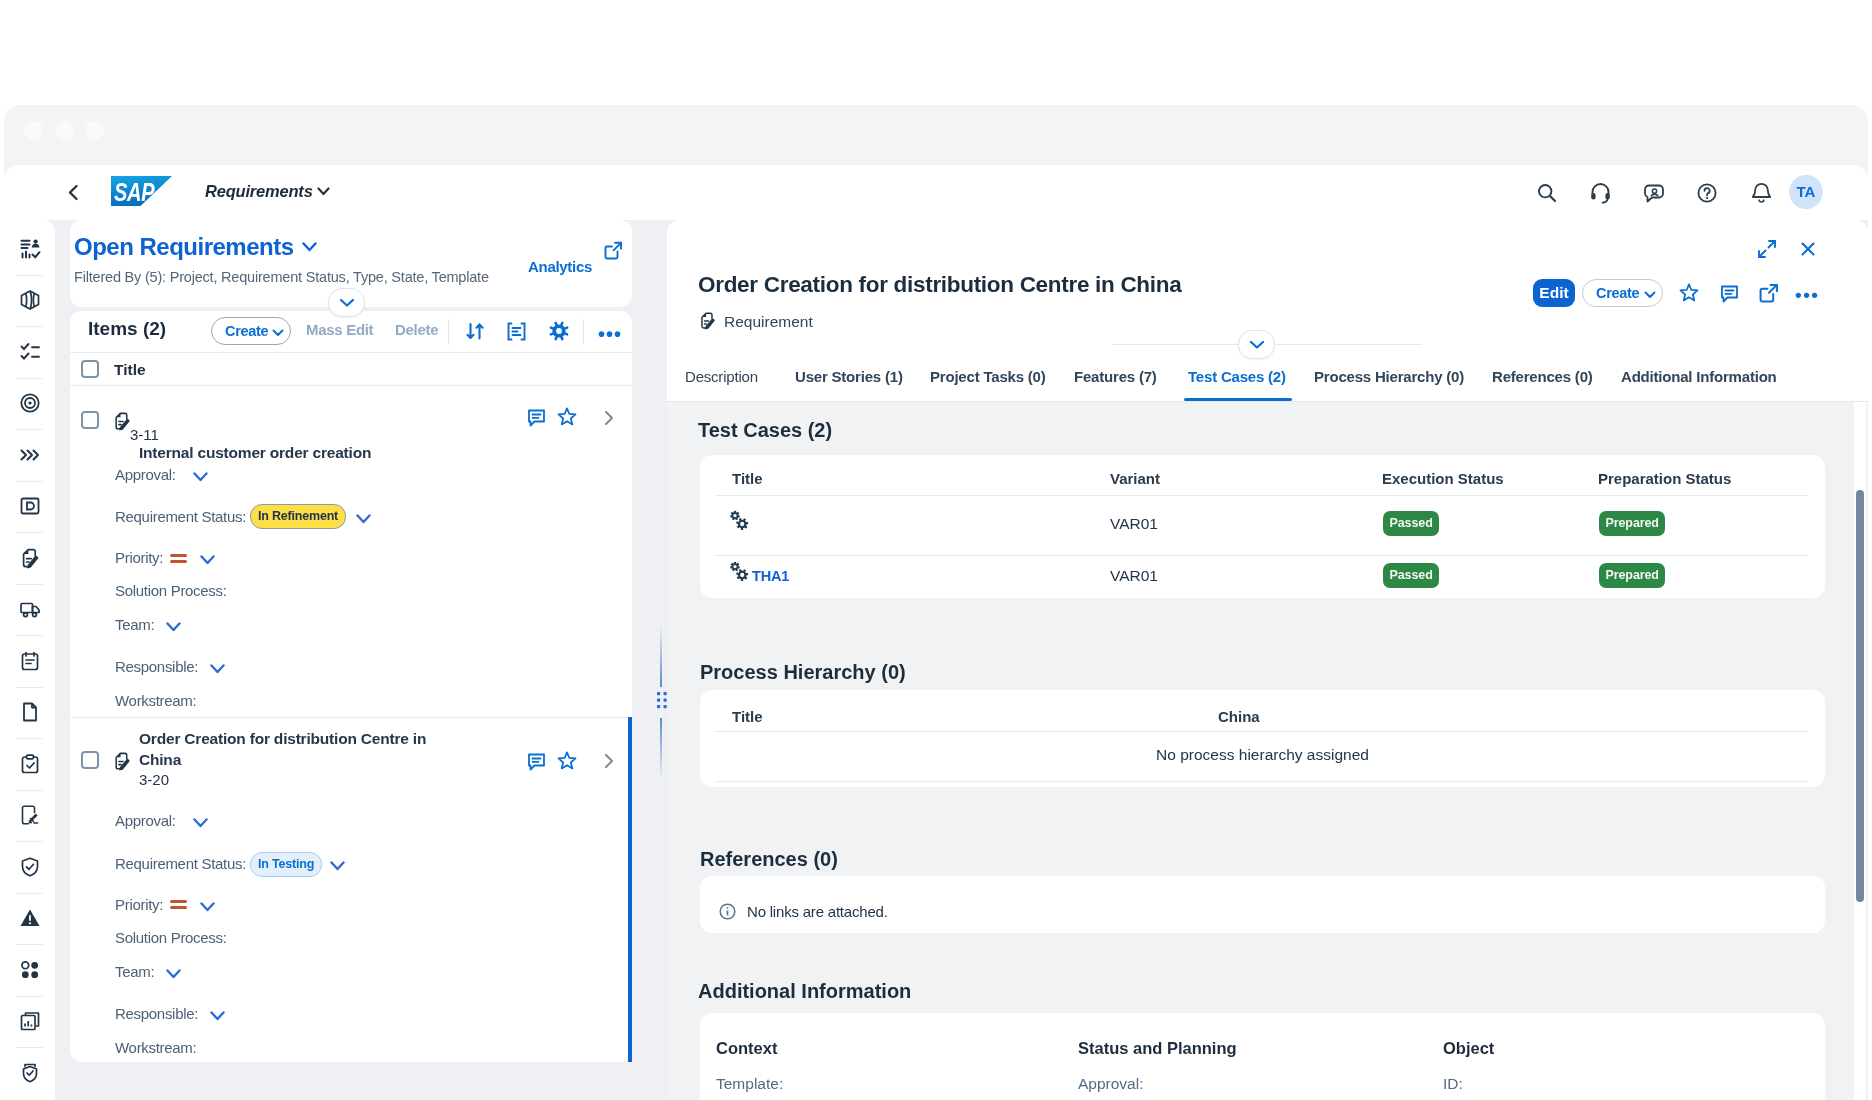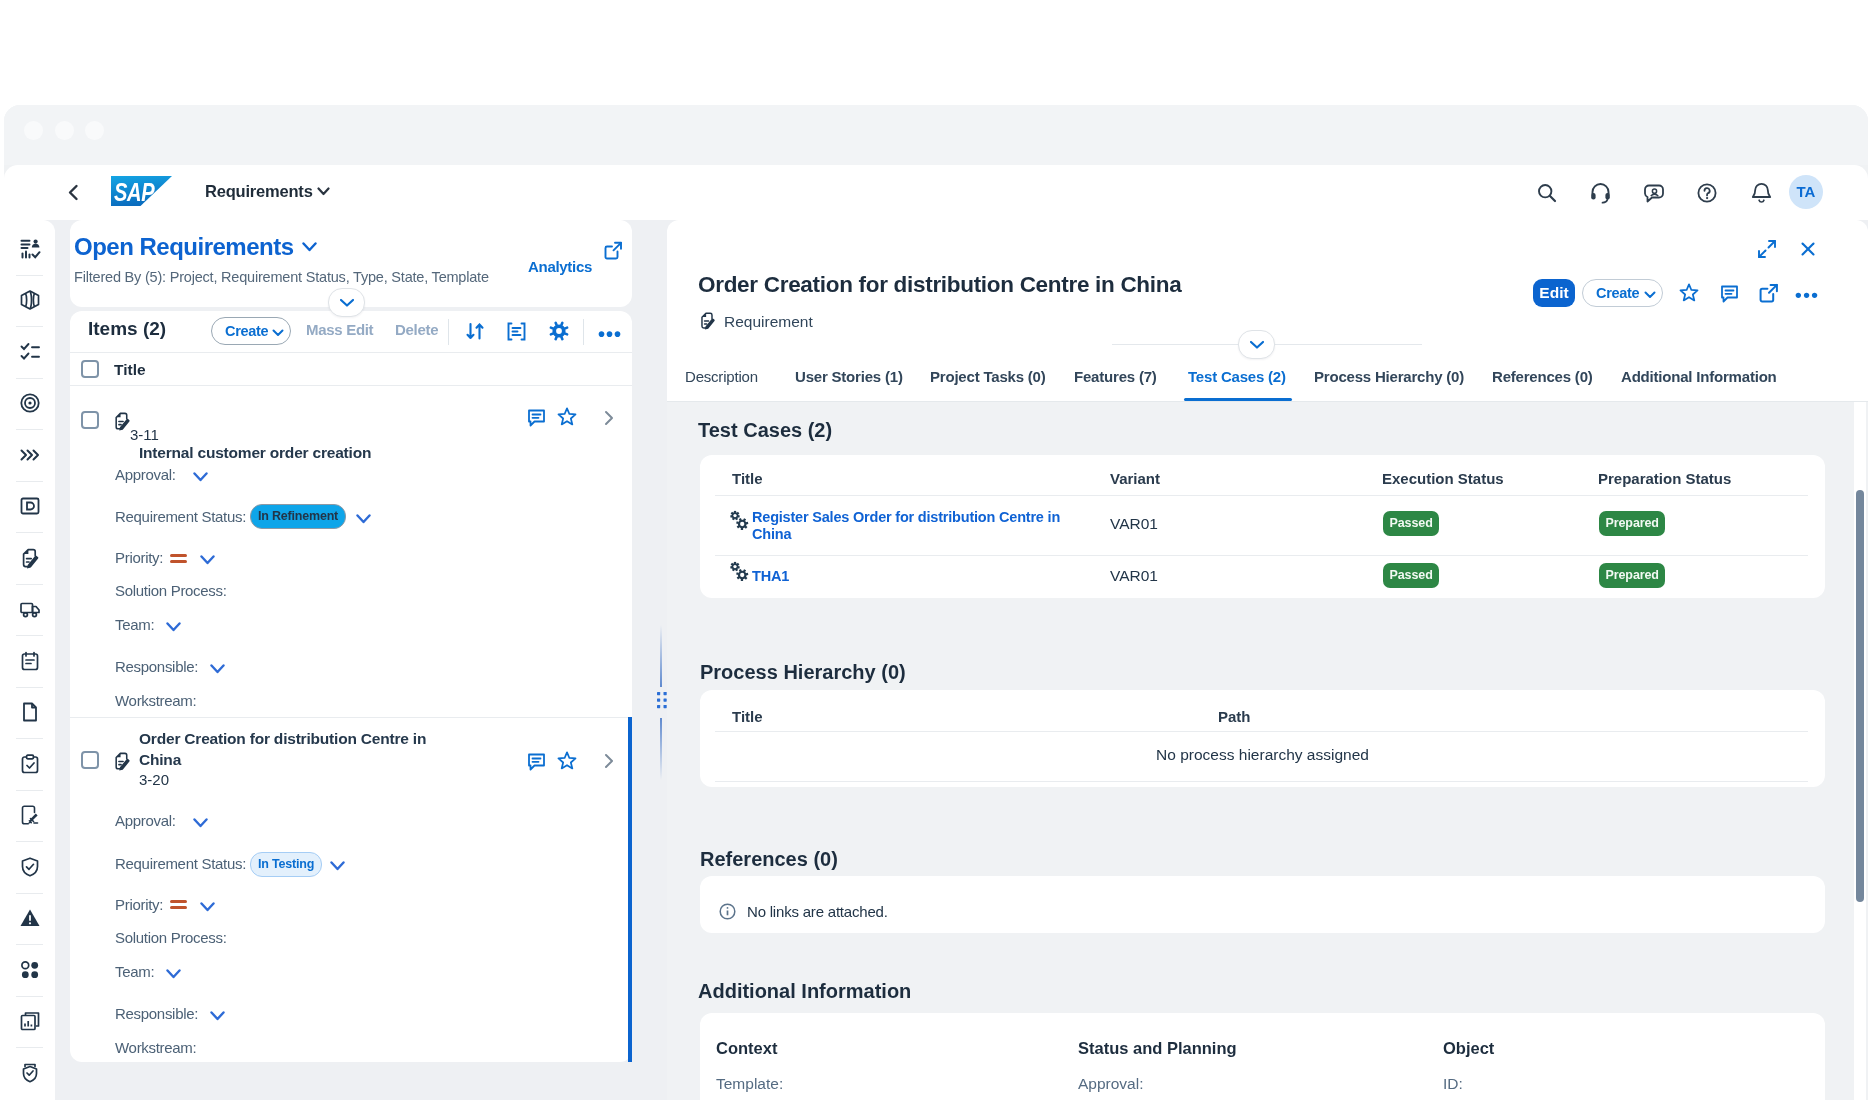--- a/index.html
+++ b/index.html
@@ -35,21 +35,21 @@
 
 .splitter { position:absolute; left:644px; top:0; width:19px; height:880px; }
 
 
 .detail-head { position:absolute; left:663px; top:0; width:1201px; height:182px; background:#fff; border-radius:12px 12px 0 0; }
 .detail-body { position:absolute; left:663px; top:182px; width:1201px; height:698px; background:#f0f2f4; }
 
 
 .lbl { position:absolute; font-size:15px; letter-spacing:-0.3px; color:#4c6176; white-space:nowrap; }
 .rowtitle { position:absolute; font-size:15.5px; font-weight:700; letter-spacing:-0.2px; color:#25384c; line-height:21px; }
-.badge-outline { position:absolute; height:25px; border:1.5px solid #8d99a5; border-radius:12px; background:#0ea5e9; color:#223548; font-size:12.5px; font-weight:700; letter-spacing:-0.2px; line-height:22px; padding:0 7px; white-space:nowrap; }
+.badge-outline { position:absolute; height:25px; border:1.5px solid #8d99a5; border-radius:12px; background:#fde047; color:#223548; font-size:12.5px; font-weight:700; letter-spacing:-0.2px; line-height:22px; padding:0 7px; white-space:nowrap; }
 .badge-blue { position:absolute; height:25px; border:1.5px solid #a5cdf5; border-radius:12px; background:#e3f0fc; color:#0a6ed1; font-size:12.5px; font-weight:700; letter-spacing:-0.2px; line-height:22px; padding:0 7px; white-space:nowrap; }
 .badge-green { position:absolute; height:25px; border-radius:7px; background:#2d8745; color:#f2f9f3; font-size:12.5px; font-weight:700; letter-spacing:-0.1px; line-height:25px; padding:0 6.5px; white-space:nowrap; }
 .cardtable-h { position:absolute; font-size:15px; font-weight:700; color:#2a3b4d; white-space:nowrap; }
 .sechead { position:absolute; font-size:20px; font-weight:700; color:#1d2d3e; white-space:nowrap; }
 .dcard { position:absolute; left:37px; width:1125px; background:#fff; border-radius:12px; }
 .tlink { position:absolute; font-size:14.5px; letter-spacing:-0.2px; font-weight:700; color:#0f62d4; line-height:16.5px; white-space:nowrap; }
 .cellt { position:absolute; font-size:15.5px; color:#223548; white-space:nowrap; }
 .hsep { position:absolute; height:1px; background:#e9ecef; }
 </style>
 </head>
@@ -73,21 +73,21 @@
             </linearGradient>
           <clipPath id="sapclip">
               <polygon points="0,0 61,0 29.5,30 0,30"></polygon>
             </clipPath>
         </defs>
         <polygon points="0,0 61,0 29.5,30 0,30" fill="url(#sapg)"></polygon>
         <g clip-path="url(#sapclip)">
             <text transform="scale(0.76 1)" x="4" y="25" font-family="Liberation Sans, sans-serif" font-weight="bold" font-style="italic" font-size="26.5px" fill="#fff" letter-spacing="-0.5">SAP</text>
           </g>
       </svg>
-      <div class="apptitle" style="left:201px; top:17px; font-size:16.5px; letter-spacing:-0.2px;">Requirements</div>
+      <div class="apptitle" style="left:201px; top:17px; font-size:16.5px; letter-spacing:-0.2px;font-style:italic;">Requirements</div>
       <svg class="abs" style="left:313px; top:22px;" width="13" height="9" viewBox="0 0 13 9">
           <path d="M1.5 1.5 L6.5 7 L11.5 1.5" fill="none" stroke="#2a3440" stroke-width="2.2" stroke-linecap="round" stroke-linejoin="round"></path>
         </svg>
 
       <svg class="abs" style="left:1532px; top:17px;" width="22" height="22" viewBox="0 0 22 22">
           <circle cx="9.2" cy="9.2" r="6.2" fill="none" stroke="#2e3d4c" stroke-width="1.9"></circle>
           <line x1="14" y1="14" x2="19" y2="19" stroke="#2e3d4c" stroke-width="2.2" stroke-linecap="round"></line>
         </svg>
       <svg class="abs" style="left:1585px; top:16px;" width="23" height="23" viewBox="0 0 23 23">
           <path d="M3.5 13 v-2 a8 8 0 0 1 16 0 v2" fill="none" stroke="#2e3d4c" stroke-width="1.9" stroke-linecap="round"></path>
@@ -500,21 +500,20 @@
               <circle cx="13.2" cy="16.0" r="4.3" fill="#223a4e"></circle>
               <line x1="16.84" y1="15.36" x2="19.11" y2="14.96" stroke="#223a4e" stroke-width="2.3" stroke-linecap="butt"></line>
               <line x1="15.97" y1="18.45" x2="17.70" y2="19.97" stroke="#223a4e" stroke-width="2.3" stroke-linecap="butt"></line>
               <line x1="13.02" y1="19.70" x2="12.90" y2="21.99" stroke="#223a4e" stroke-width="2.3" stroke-linecap="butt"></line>
               <line x1="10.20" y1="18.16" x2="8.33" y2="19.50" stroke="#223a4e" stroke-width="2.3" stroke-linecap="butt"></line>
               <line x1="9.64" y1="15.00" x2="7.42" y2="14.37" stroke="#223a4e" stroke-width="2.3" stroke-linecap="butt"></line>
               <line x1="11.76" y1="12.59" x2="10.87" y2="10.47" stroke="#223a4e" stroke-width="2.3" stroke-linecap="butt"></line>
               <line x1="14.97" y1="12.75" x2="16.07" y2="10.73" stroke="#223a4e" stroke-width="2.3" stroke-linecap="butt"></line>
               <circle cx="13.2" cy="16.0" r="2.15" fill="#fff"></circle>
             </svg>
-          <div class="tlink" style="left:52px; top:54px;">Register Sales Order for distribution Centre in<br>China</div>
           <div class="cellt" style="left:410px; top:60px;">VAR01</div>
           <div class="badge-green" style="left:683px; top:56px;">Passed</div>
           <div class="badge-green" style="left:899px; top:56px;">Prepared</div>
           <div class="hsep" style="left:15px; top:100px; width:1093px;"></div>
           <svg class="abs" style="left:29px; top:104px;" width="22" height="24" viewBox="0 0 22 24">
               <circle cx="6.0" cy="7.6" r="3.3" fill="#223a4e"></circle>
               <line x1="8.63" y1="8.21" x2="10.58" y2="8.66" stroke="#223a4e" stroke-width="2.3" stroke-linecap="butt"></line>
               <line x1="7.17" y1="10.04" x2="8.03" y2="11.84" stroke="#223a4e" stroke-width="2.3" stroke-linecap="butt"></line>
               <line x1="4.82" y1="10.03" x2="3.95" y2="11.83" stroke="#223a4e" stroke-width="2.3" stroke-linecap="butt"></line>
               <line x1="3.37" y1="8.19" x2="1.42" y2="8.63" stroke="#223a4e" stroke-width="2.3" stroke-linecap="butt"></line>
@@ -533,21 +532,21 @@
               <circle cx="13.2" cy="16.0" r="2.15" fill="#fff"></circle>
             </svg>
           <div class="tlink" style="left:52px; top:113px;">THA1</div>
           <div class="cellt" style="left:410px; top:112px;">VAR01</div>
           <div class="badge-green" style="left:683px; top:108px;">Passed</div>
           <div class="badge-green" style="left:899px; top:108px;">Prepared</div>
         </div>
         <div class="sechead" style="left:33px; top:259px;">Process Hierarchy (0)</div>
         <div class="dcard" style="left:33px; top:288px; height:97px;">
           <div class="cardtable-h" style="left:32px; top:18px;">Title</div>
-          <div class="cardtable-h" style="left:518px; top:18px;">Path</div>
+          <div class="cardtable-h" style="left:518px; top:18px;">China</div>
           <div class="hsep" style="left:15px; top:41px; width:1093px;"></div>
           <div class="cellt" style="left:0; top:56px; width:1125px; text-align:center;">No process hierarchy assigned</div>
           <div class="hsep" style="left:15px; top:91px; width:1093px;"></div>
         </div>
         <div class="sechead" style="left:33px; top:446px;">References (0)</div>
         <div class="dcard" style="left:33px; top:474px; height:57px;">
           <svg class="abs" style="left:19px; top:27px;" width="17" height="17" viewBox="0 0 17 17" fill="none" stroke="#5b738b" stroke-width="1.5">
               <circle cx="8.5" cy="8.5" r="7.3"></circle>
               <line x1="8.5" y1="7.5" x2="8.5" y2="12.3" stroke-width="1.7"></line>
               <circle cx="8.5" cy="4.9" r="0.9" fill="#5b738b" stroke="none"></circle>

